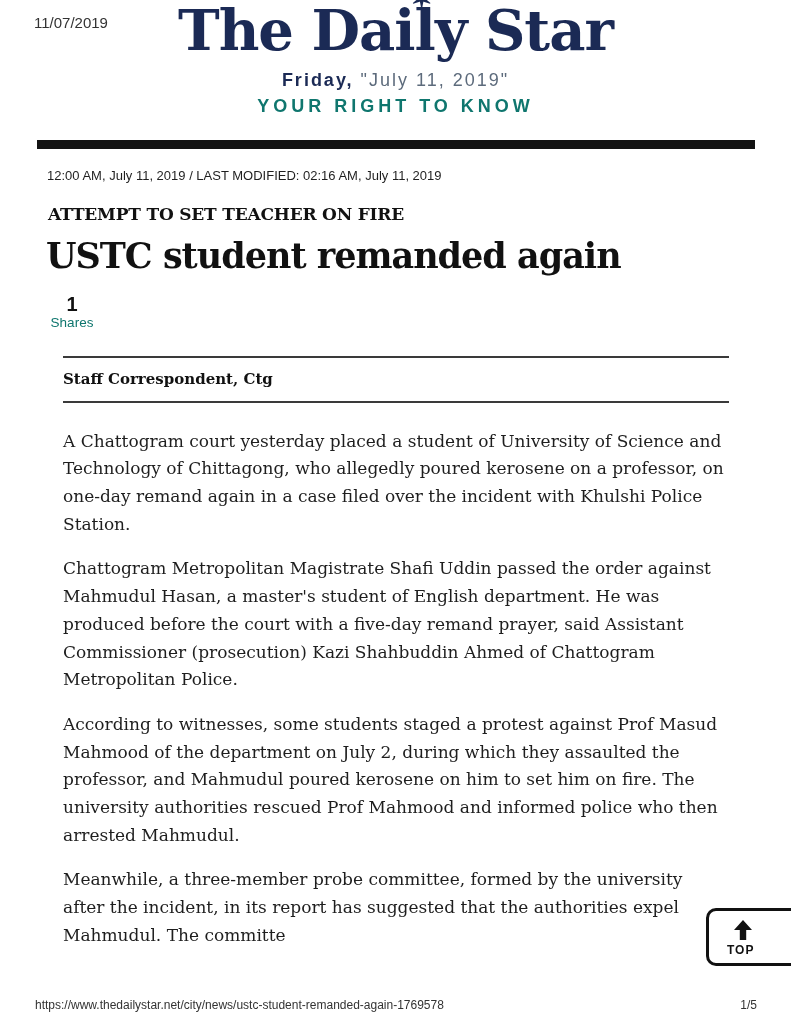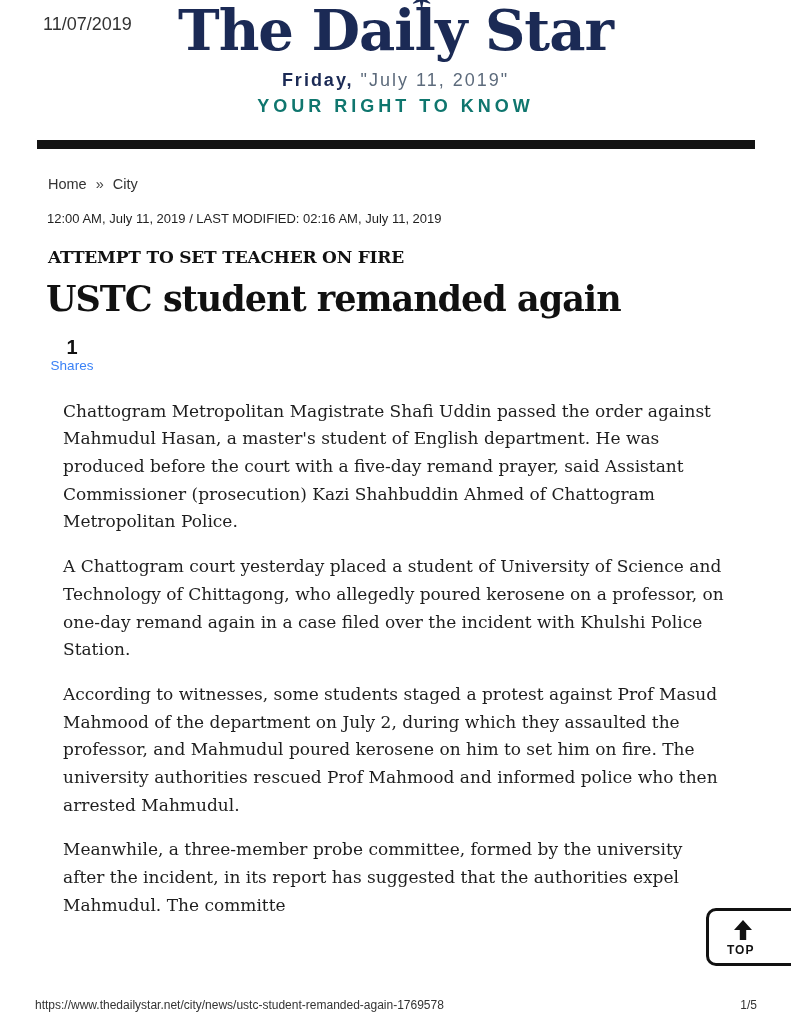--- a/index.html
+++ b/index.html
@@ -10,23 +10,23 @@
     width: 791px;
     height: 1024px;
     margin: 0 auto;
     background: #ffffff;
     overflow: hidden;
   }
 
   
   .print-header {
     position: absolute;
-    top: 14px; left: 43px; right: 35px;
+    top: 14px; left: 34px; right: 35px;
     height: 16px;
-    font-size: 18px;
+    font-size: 15px;
     color: #333;
   }
   .print-header .ph-date { position: absolute; left: 0; top: 0; }
   .print-header .ph-title { display: block; text-align: center; }
 
   
   .masthead { text-align: center; }
   .logo {
     position: relative;
     display: inline-block;
@@ -99,21 +99,21 @@
     letter-spacing: -1px;
     color: #111;
   }
 
   .shares {
     margin: 17px 0 0 46px;
     width: 52px;
     text-align: center;
   }
   .shares .count { font-size: 20px; font-weight: 700; color: #111; line-height: 1.1; }
-  .shares .label { font-size: 13.5px; color: #3b82f6; }
+  .shares .label { font-size: 13.5px; color: #0f766e; }
 
   .byline-block {
     margin: 26px 0 0 63px;
     width: 666px;
     border-top: 2px solid #3a3a3a;
     border-bottom: 2px solid #3a3a3a;
     padding: 12px 0 13px 0;
   }
   .byline {
     font-family: "DejaVu Serif", serif;
@@ -185,39 +185,39 @@
     </div>
     <div class="dateline">
       <span class="day">Friday,</span>
       <span class="date-quoted">"July 11, 2019"</span>
     </div>
     <div class="tagline">YOUR RIGHT TO KNOW</div>
   </div>
 
   <div class="nav-bar"></div>
 
-  <div class="breadcrumb">
-    <a>Home</a><span class="sep">»</span><a>City</a>
-  </div>
 
   <div class="timestamp">12:00 AM, July 11, 2019 / LAST MODIFIED: 02:16 AM, July 11, 2019</div>
 
   <div class="kicker">ATTEMPT TO SET TEACHER ON FIRE</div>
 
   <h1 class="headline">USTC student remanded again</h1>
 
   <div class="shares">
     <div class="count">1</div>
     <div class="label">Shares</div>
   </div>
 
+  <div class="byline-block">
+    <div class="byline">Staff Correspondent, Ctg</div>
+  </div>
 
   <div class="article-body">
+    <p>A Chattogram court yesterday placed a student of University of Science and Technology of Chittagong, who allegedly poured kerosene on a professor, on one-day remand again in a case filed over the incident with Khulshi Police Station.</p>
     <p>Chattogram Metropolitan Magistrate Shafi Uddin passed the order against Mahmudul Hasan, a master's student of English department. He was produced before the court with a five-day remand prayer, said Assistant Commissioner (prosecution) Kazi Shahbuddin Ahmed of Chattogram Metropolitan Police.</p>
-    <p>A Chattogram court yesterday placed a student of University of Science and Technology of Chittagong, who allegedly poured kerosene on a professor, on one-day remand again in a case filed over the incident with Khulshi Police Station.</p>
     <p>According to witnesses, some students staged a protest against Prof Masud Mahmood of the department on July 2, during which they assaulted the professor, and Mahmudul poured kerosene on him to set him on fire. The university authorities rescued Prof Mahmood and informed police who then arrested Mahmudul.</p>
     <p>Meanwhile, a three-member probe committee, formed by the university after the incident, in its report has suggested that the authorities expel Mahmudul. The committe</p>
   </div>
 
   <div class="top-button">
     <span class="arrow-wrap">
       <svg width="24" height="24" viewBox="0 0 24 24" aria-hidden="true">
         <path d="M12 2 L21 12 L15.2 12 L15.2 22 L8.8 22 L8.8 12 L3 12 Z" fill="#111"></path>
       </svg>
     </span>

